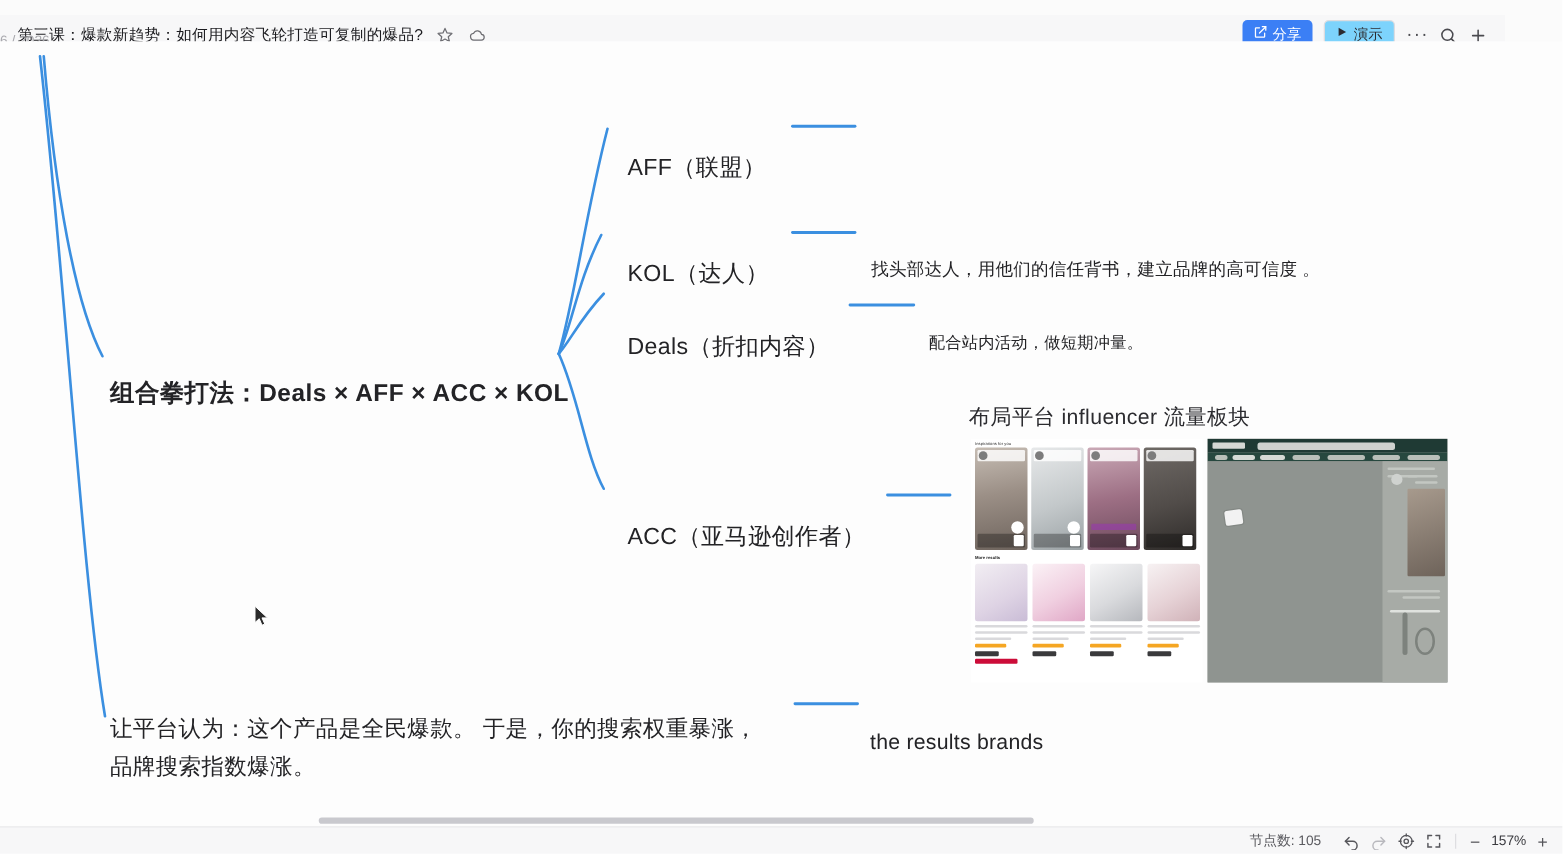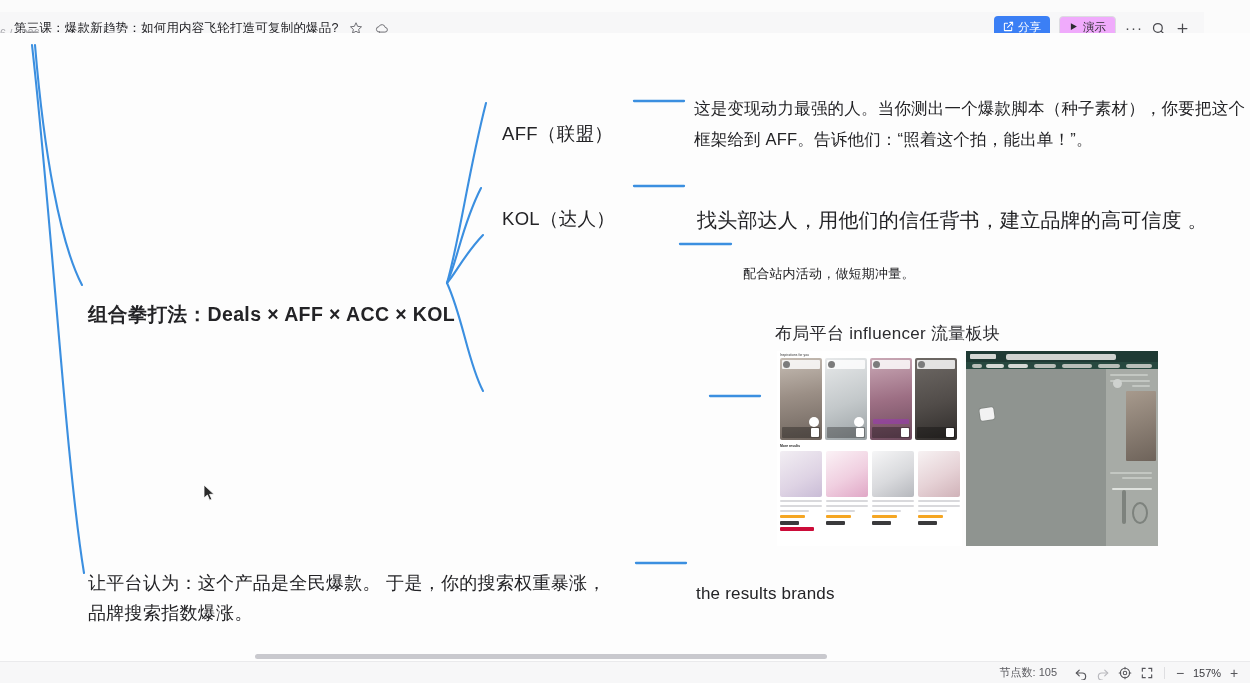--- a/index.html
+++ b/index.html
@@ -27,21 +27,21 @@
   }
   .title-icon svg { display: block; }
   .topbar-spacer { flex: 1 1 auto; }
 
   .btn-share {
     height: 22px; background: #3b7ff5; color: #fff; border-radius: 4px;
     font-size: 11.5px; display: flex; align-items: center; gap: 4px;
     padding: 0 9px; cursor: pointer; white-space: nowrap;
   }
   .btn-present {
-    height: 22px; background: #f0abfc; color: #2c2c31; border: 1px solid #dcdce0;
+    height: 22px; background: #7dd3fc; color: #2c2c31; border: 1px solid #dcdce0;
     border-radius: 4px; font-size: 11.5px; display: flex; align-items: center;
     gap: 5px; padding: 0 9px; margin-left: 9px; cursor: pointer; white-space: nowrap;
   }
   .tb-ico {
     width: 24px; height: 24px; display: inline-flex; align-items: center;
     justify-content: center; color: #4a4a4f; cursor: pointer;
   }
   .tb-more { margin-left: 6px; font-size: 15px; letter-spacing: 1px; line-height: 8px; }
   .tb-right { display: flex; align-items: flex-start; margin-right: 10px; }
 
@@ -66,21 +66,21 @@
 
   .n-center  { left: 88px;  top: 268px; font-size: 19.5px; letter-spacing: .4px; font-weight: bold; }
   .n-bottom  { left: 88px;  top: 535px; font-size: 18px; line-height: 30px; letter-spacing: .3px; }
 
   .n-aff     { left: 502px; top: 88px;  font-size: 18.5px; letter-spacing: .3px; text-align: center; }
   .n-kol     { left: 502px; top: 173px; font-size: 18.5px; letter-spacing: .3px; }
   .n-deals   { left: 502px; top: 231px; font-size: 18.5px; letter-spacing: .3px; }
   .n-acc     { left: 502px; top: 383px; font-size: 18.5px; letter-spacing: .3px; }
 
   .d-aff   { left: 694px; top: 60px;  width: 554px; font-size: 16.5px; line-height: 31px; white-space: normal; letter-spacing: .2px; }
-  .d-kol   { left: 697px; top: 174px; font-size: 20px; letter-spacing: .2px; }
+  .d-kol   { left: 697px; top: 174px; font-size: 14px; letter-spacing: .2px; }
   .d-deals { left: 743px; top: 232px; font-size: 13px; letter-spacing: .2px; }
   .d-trend { left: 696px; top: 551px; font-size: 17px; letter-spacing: .2px; }
 
   .n-influencer { left: 775px; top: 289px; font-size: 17px; color: #2b2b2f; letter-spacing: .3px; }
 
   
   .shot { position: absolute; overflow: hidden; }
   .shot-amazon { left: 777px; top: 318px; width: 185px; height: 195px; background: #ffffff; }
   .shot-dark   { left: 966px; top: 318px; width: 192px; height: 195px; background: #8f9490; }
 
@@ -254,22 +254,23 @@
         <line x1="680" y1="211" x2="731" y2="211"></line>
         <line x1="710" y1="363" x2="760" y2="363"></line>
         <line x1="636" y1="530" x2="686" y2="530"></line>
       </g>
     </svg>
 
     <div class="node n-center">组合拳打法：Deals × AFF × ACC × KOL</div>
 
     <div class="node n-aff">AFF（联盟）</div>
     <div class="node n-kol">KOL（达人）</div>
-
-    <div class="node d-aff">这是变现动力最强的人。当你测出一个爆款脚本（种子素材），你要把这个框架给到 AFF。告诉他们：“照着这个拍，能出单！”。</div>
+    <div class="node n-deals">Deals（折扣内容）</div>
+    <div class="node n-acc">ACC（亚马逊创作者）</div>
+
     <div class="node d-kol">找头部达人，用他们的信任背书，建立品牌的高可信度 。</div>
     <div class="node d-deals">配合站内活动，做短期冲量。</div>
 
     <div class="node n-influencer">布局平台 influencer 流量板块</div>
 
     <div class="node n-bottom">让平台认为：这个产品是全民爆款。 于是，你的搜索权重暴涨，
 品牌搜索指数爆涨。</div>
     <div class="node d-trend">the results brands</div>
 
     <div class="shot shot-amazon">

